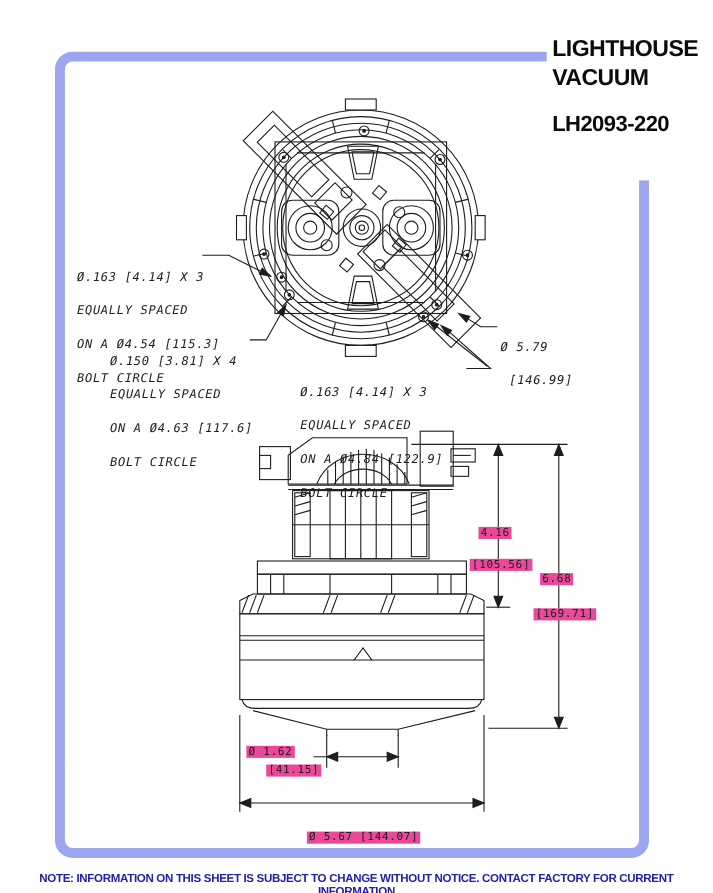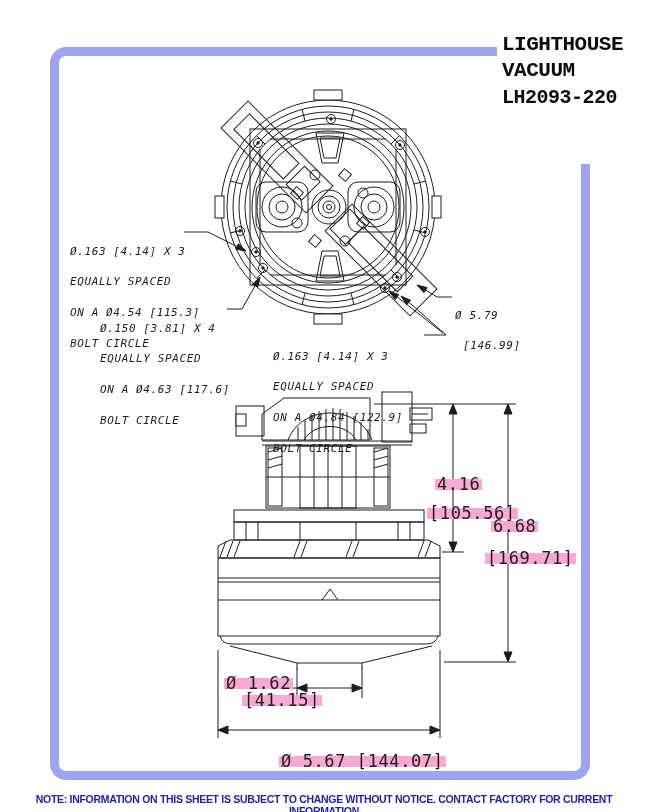--- a/index.html
+++ b/index.html
@@ -7,26 +7,26 @@
     --note-text:#2121aa;
     --ink:#1d1d1d;
   }
   html,body{margin:0;padding:0;background:#fff;}
   .sheet{position:relative;width:648px;height:812px;background:#fff;overflow:hidden;
          font-family:"DejaVu Sans Mono",monospace;color:var(--ink);}
   .frame{position:absolute;left:50px;top:47px;width:540px;height:733px;
          border:9px solid var(--frame-border);border-radius:16px;box-sizing:border-box;z-index:1;}
   svg.drawing{position:absolute;left:0;top:0;z-index:2;}
   .title-block{position:absolute;left:497px;top:24px;width:148px;height:140px;background:#fff;z-index:3;
-               font-family:Liberation Mono, monospace;font-weight:bold;color:#0b0b0b;}
+               font-family:Liberation Sans, sans-serif;font-weight:bold;color:#0b0b0b;}
   .brand{font-size:21px;line-height:26px;letter-spacing:-0.5px;padding-left:5px;padding-top:8px;}
-  .model{font-size:20px;letter-spacing:-0.5px;padding-left:5px;margin-top:2px;}
+  .model{font-size:20px;letter-spacing:-0.5px;padding-left:5px;margin-top:18px;}
   .anno{position:absolute;z-index:3;font-size:11px;line-height:10.3px;letter-spacing:0.6px;white-space:pre;font-style:italic;}
-  .dim-label{position:absolute;z-index:3;font-size:17px;line-height:11px;letter-spacing:0.6px;
-             background:#f9a8d4;padding:0 2px;white-space:pre;}
+  .dim-label{position:absolute;z-index:3;font-size:10px;line-height:11px;letter-spacing:0.6px;
+             background:#ec4899;padding:0 2px;white-space:pre;}
   .footer{position:absolute;left:0;top:793px;width:648px;text-align:center;z-index:3;
           font-family:"Liberation Sans",sans-serif;font-weight:bold;font-size:10.5px;
           letter-spacing:-0.3px;color:var(--note-text);}
 </style>
 </head>
 <body>
 
 <div class="sheet">
 
   <div class="frame"></div>

